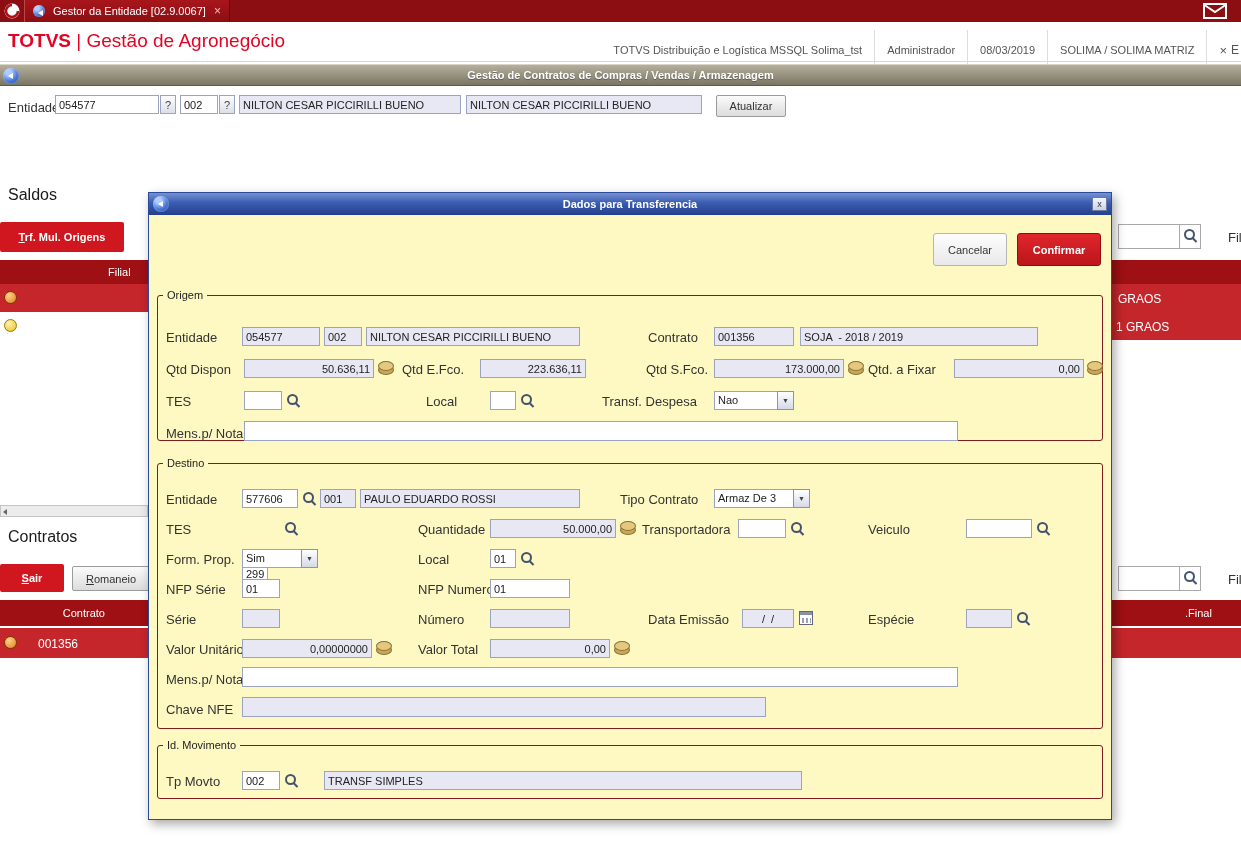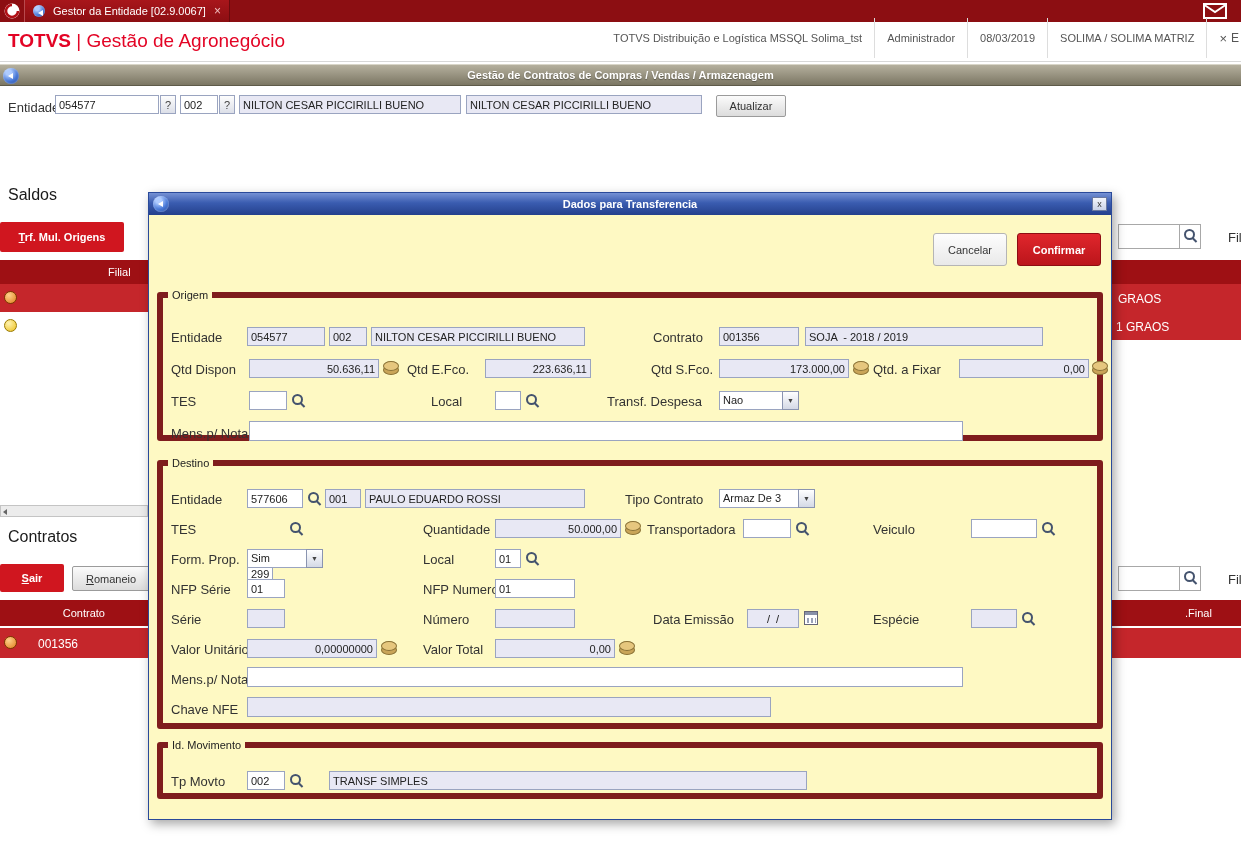--- a/index.html
+++ b/index.html
@@ -14,21 +14,21 @@
   .tb-tab { position:absolute; left:24px; top:0; height:22px; padding:0 8px; background:linear-gradient(#a8161b,#8c0e12);
             border-left:1px solid #b84a4e; border-right:1px solid #6a0a0d; display:flex; align-items:center; gap:8px; }
   .tb-tab-label { color:#fff; font-size:11px; white-space:nowrap; }
   .tb-tab-close { color:#f0c0c0; font-size:12px; line-height:1; cursor:pointer; }
   .envelope { position:absolute; right:14px; top:3px; }
 
   
   .header { position:absolute; left:0; top:22px; width:1241px; height:40px; background:#fff; border-bottom:1px solid #d8d8d8; }
   .brand { position:absolute; left:8px; top:8px; font-size:19px; color:#e30425; white-space:nowrap; }
   .brand b { font-weight:bold; }
-  .hdr-right { position:absolute; right:0; top:0; height:32px; display:flex; align-items:center; font-size:11px; color:#555; }
+  .hdr-right { position:absolute; right:0; top:12px; height:32px; display:flex; align-items:center; font-size:11px; color:#555; }
   .hdr-item { padding:0 12px; white-space:nowrap; }
   .hdr-sep { width:1px; height:40px; background:#ddd; }
   .hdr-close { font-size:13px; color:#555; padding:0 4px 0 12px; cursor:pointer; }
   .hdr-close-txt { font-size:12px; color:#555; padding-right:2px; }
 
   
   .gtoolbar { position:absolute; left:0; top:64px; width:1241px; height:22px;
               background:linear-gradient(#b5b09e,#7b7663); border-top:1px solid #d9d6c9; border-bottom:1px solid #5e5a49;
               display:flex; align-items:center; justify-content:center; }
   .gtoolbar-title { color:#fff; font-size:11px; font-weight:bold; text-shadow:0 1px 1px rgba(0,0,0,.35); }
@@ -89,21 +89,21 @@
   .modal-title { position:absolute; left:0; top:0; width:100%; height:22px;
                  background:linear-gradient(#7591d4 0%, #3a5cb0 45%, #24408c 100%); display:flex; align-items:center; justify-content:center; }
   .modal-title-text { color:#fff; font-size:11px; font-weight:bold; }
   .modal-close { position:absolute; right:4px; top:4px; width:15px; height:14px; background:linear-gradient(#f4f6fb,#c9d2e8);
                  border:1px solid #6b7aa0; font-size:9px; color:#333; line-height:12px; text-align:center; cursor:pointer; }
   .modal-body { position:absolute; left:0; top:22px; width:962px; height:604px; background:#fef9c3; }
   .btn-cancel { position:absolute; left:784px; top:18px; width:74px; height:33px; background:linear-gradient(#fdfdfd,#e9e9e9);
                 border:1px solid #b5b5b5; border-radius:3px; font-size:11px; color:#333; cursor:pointer; font-family:"Liberation Sans", sans-serif; }
   .btn-confirm { position:absolute; left:868px; top:18px; width:84px; height:33px; background:linear-gradient(#e0262c,#bb151b);
                  border:1px solid #8e0d12; border-radius:3px; font-size:11px; font-weight:bold; color:#fff; cursor:pointer; font-family:"Liberation Sans", sans-serif; }
-  fieldset.grp { position:absolute; border:6px solid #7f1d1d; border-radius:3px; padding:0; background:transparent; }
+  fieldset.grp { position:absolute; border:1px solid #7f1d1d; border-radius:3px; padding:0; background:transparent; }
   fieldset.grp legend { font-size:11px; color:#222; margin-left:5px; padding:0 4px; }
 </style>
 </head>
 <body>
 
 <div class="screen">
 
   <div class="titlebar">
     <span class="app-logo">
       <svg width="16" height="16" viewBox="0 0 16 16">

